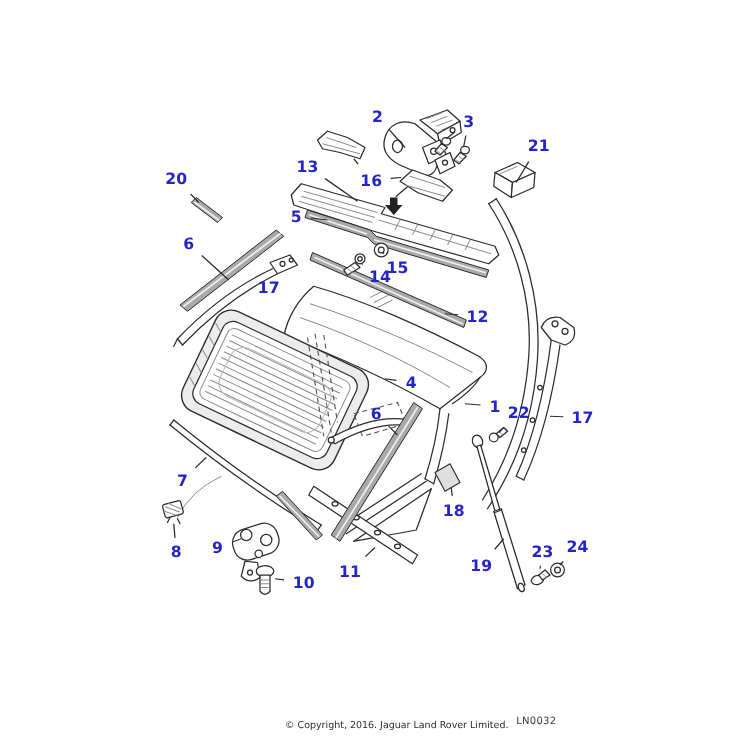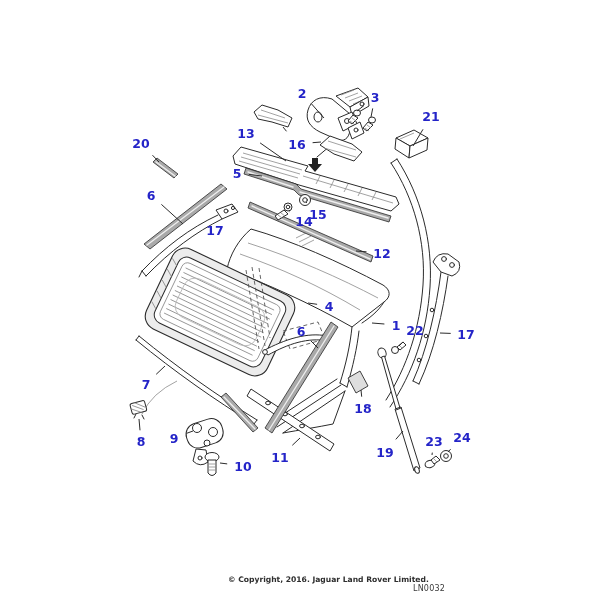--- a/index.html
+++ b/index.html
@@ -11,22 +11,22 @@
   .wh{fill:#ffffff;stroke:#2b2b2b;stroke-width:1;stroke-linejoin:round;}
   .gray{fill:#a9a9a9;stroke:#2b2b2b;stroke-width:.8;stroke-linejoin:round;}
   .lgray{fill:#dedede;stroke:#2b2b2b;stroke-width:.9;stroke-linejoin:round;}
   .seal{fill:#ececec;stroke:#2b2b2b;stroke-width:1.1;}
   .thin{fill:none;stroke:#8a8a8a;stroke-width:.8;}
   .faint{fill:none;stroke:#b5b5b5;stroke-width:.8;}
   .dash{fill:none;stroke:#555;stroke-width:.9;stroke-dasharray:4 3;}
   .hl{fill:none;stroke:#eeeeee;stroke-width:1.4;stroke-linecap:round;}
   .leader{stroke:#2b2b2b;stroke-width:1;fill:none;}
   .callout{font-weight:bold;font-size:12.5px;font-family:"DejaVu Sans",sans-serif;text-anchor:middle;dominant-baseline:central;}
-  .footer-code{position:absolute;left:413px;top:584px;width:60px;font-size:8px;color:#3a3a3a;letter-spacing:.2px;}
-  .footer-copy{position:absolute;left:228px;top:575px;font-size:7.6px;color:#2e2e2e;white-space:nowrap;font-weight:bold;}
+  .footer-code{position:absolute;left:413px;top:572px;width:60px;font-size:8px;color:#3a3a3a;letter-spacing:.2px;}
+  .footer-copy{position:absolute;left:228px;top:575px;font-size:7.6px;color:#2e2e2e;white-space:nowrap;}
 </style>
 </head>
 <body>
 
 <div class="stage">
   <svg id="diagram-svg" width="600" height="600" viewBox="0 0 600 600">
 
     <g>
       <path class="ln" d="M397,159 C421,196 433,242 430,287 C427,332 413,373 390,407"></path>
       <path class="ln" d="M391,163 C414,198 426,242 423,285 C420,328 407,367 386,400"></path>

